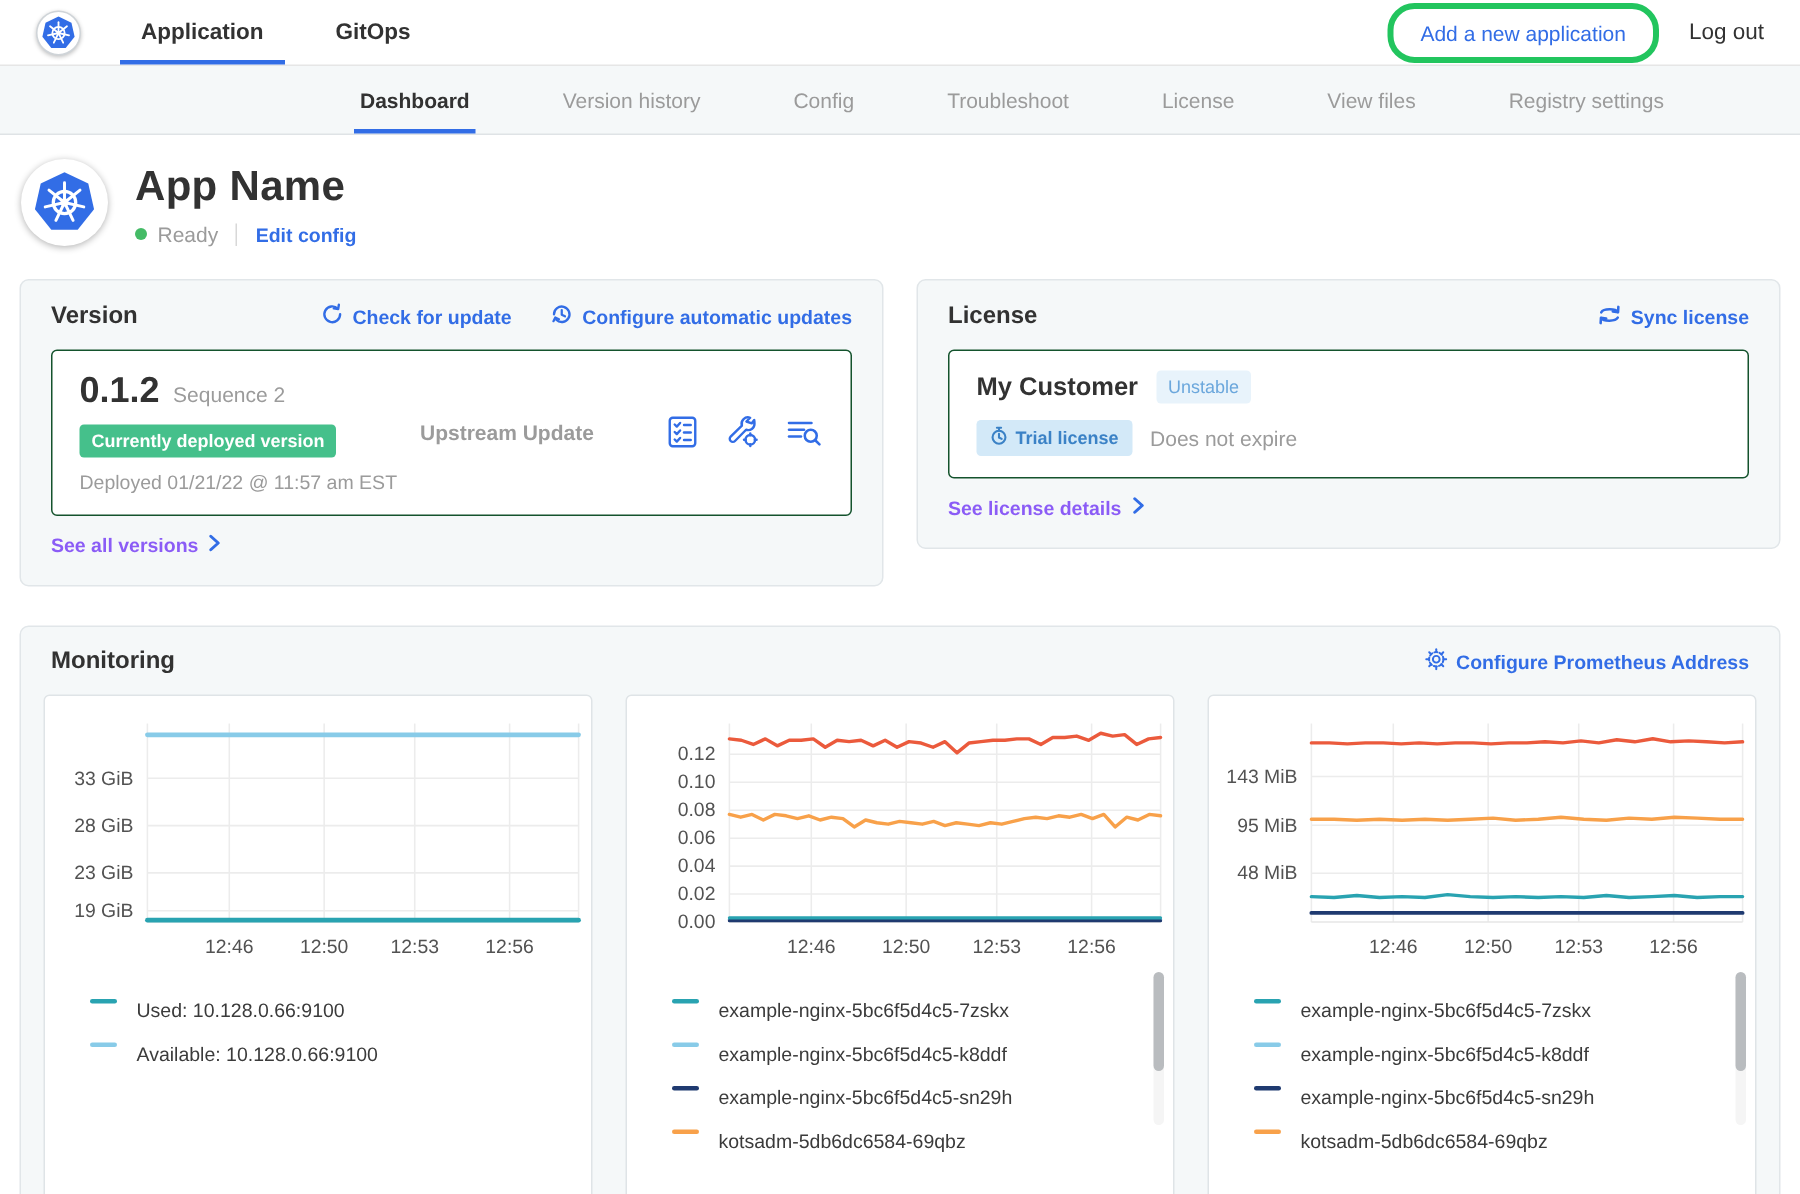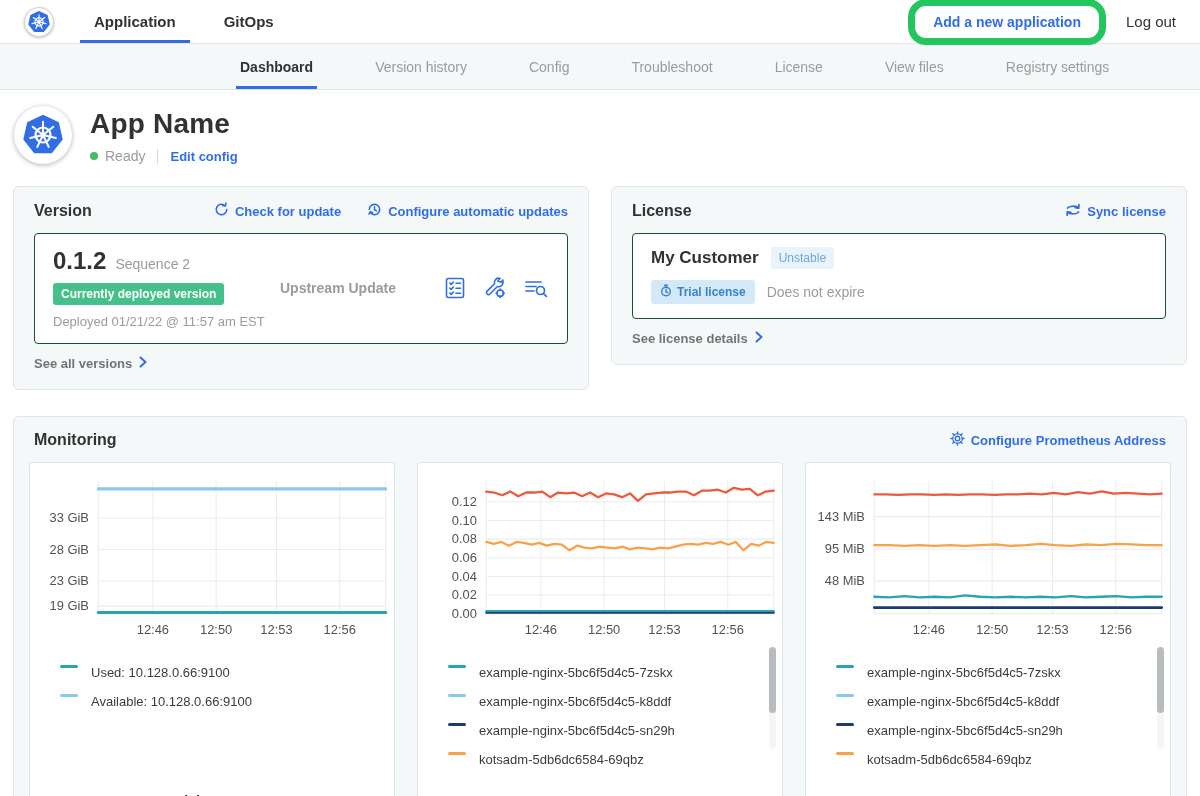--- a/index.html
+++ b/index.html
@@ -30,22 +30,22 @@
     position: relative; display: flex; align-items: center;
     padding: 0 6px; margin-right: 36px;
     font-size: 15px; font-weight: 700; color: #323232; cursor: pointer;
   }
   .topnav-tab.active::after {
     content: ""; position: absolute; left: -8px; right: -8px; bottom: 0;
     height: 3px; background: #326de6;
   }
   .topnav-right { margin-left: auto; display: flex; align-items: center; gap: 20px; }
   .add-app-btn {
-    background: #fff; color: #326de6; border: 7px solid #22c55e;
-    border-radius: 18px; padding: 8px 18px; font-size: 14px; font-weight: 700;
+    background: #fff; color: #326de6; border: 4px solid #22c55e;
+    border-radius: 18px; padding: 8px 18px; font-size: 14px; font-weight: 400;
     font-family: inherit; cursor: pointer;
   }
   .logout { font-size: 15px; color: #323232; cursor: pointer; }
 
   
   .subnav {
     height: 46px; background: #f5f8f9; border-bottom: 1px solid #dfe3e6;
     display: flex; align-items: stretch; padding-left: 48px;
   }
   .subnav-tabs { display: flex; margin-left: 188px; }
@@ -97,21 +97,21 @@
   .version-num { font-size: 24px; font-weight: 700; color: #323232; }
   .version-seq { font-size: 14px; color: #9b9b9b; }
   .deployed-badge {
     display: inline-block; margin-top: 8px; background: #45c08b; color: #fff;
     font-size: 12px; font-weight: 700; padding: 4px 8px; border-radius: 3px;
   }
   .deployed-at { margin-top: 9px; font-size: 13px; color: #9b9b9b; }
   .version-source { flex: 1; font-size: 14px; font-weight: 600; color: #9b9b9b; padding-left: 12px; }
   .version-actions { display: flex; align-items: center; gap: 16px; }
   .action-icon { cursor: pointer; display: flex; }
-  .card-foot-link { margin-top: 12px; display: inline-flex; align-items: center; gap: 7px; font-size: 13px; font-weight: 700; color: #737373; cursor: pointer; }
+  .card-foot-link { margin-top: 12px; display: inline-flex; align-items: center; gap: 7px; font-size: 13px; font-weight: 700; color: #8b5cf6; cursor: pointer; }
 
   .license-row1 { display: flex; align-items: center; gap: 12px; }
   .customer-name { font-size: 17px; font-weight: 700; color: #323232; }
   .channel-badge {
     background: #e8f3fb; color: #6ba7dc; font-size: 12px;
     padding: 4px 8px; border-radius: 3px;
   }
   .license-row2 { display: flex; align-items: center; gap: 12px; margin-top: 11px; }
   .type-badge {
     background: #d3e9f8; color: #3b82c6; font-size: 12px; font-weight: 700;

